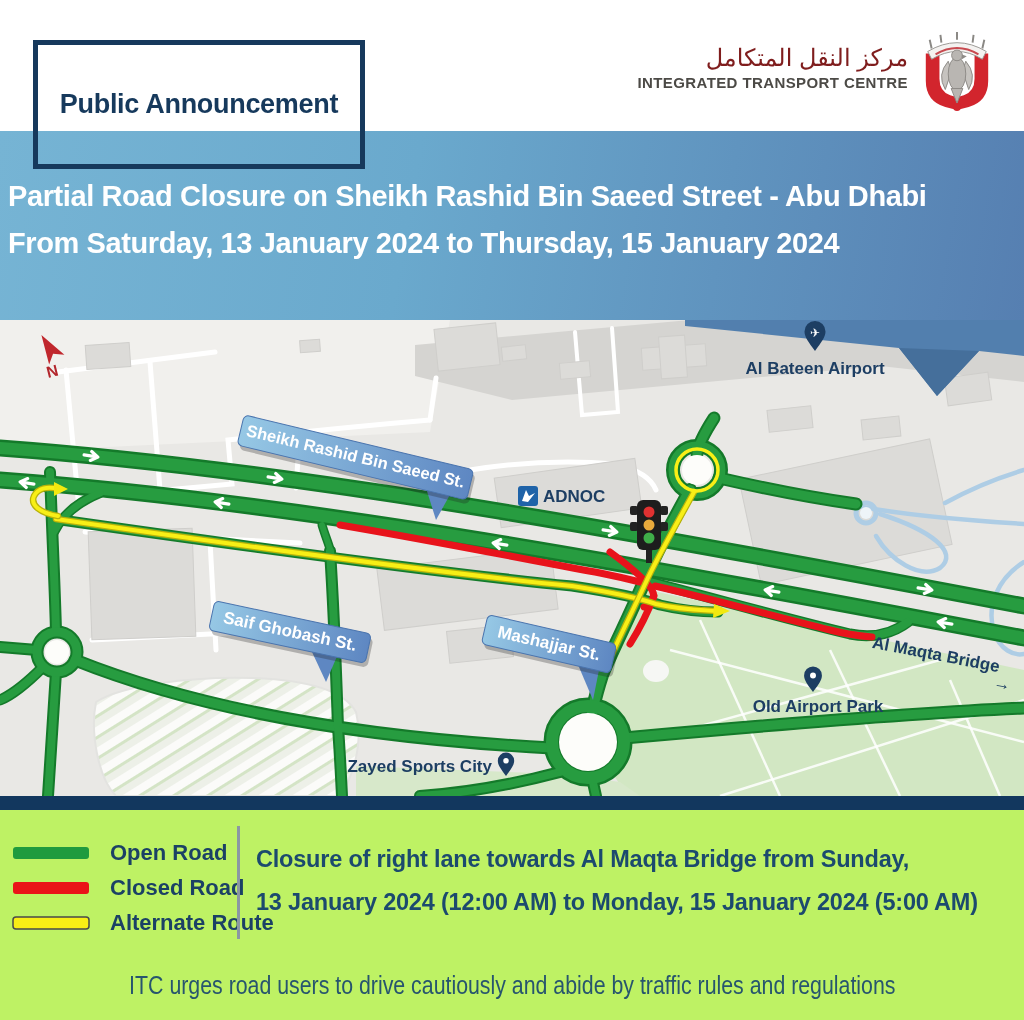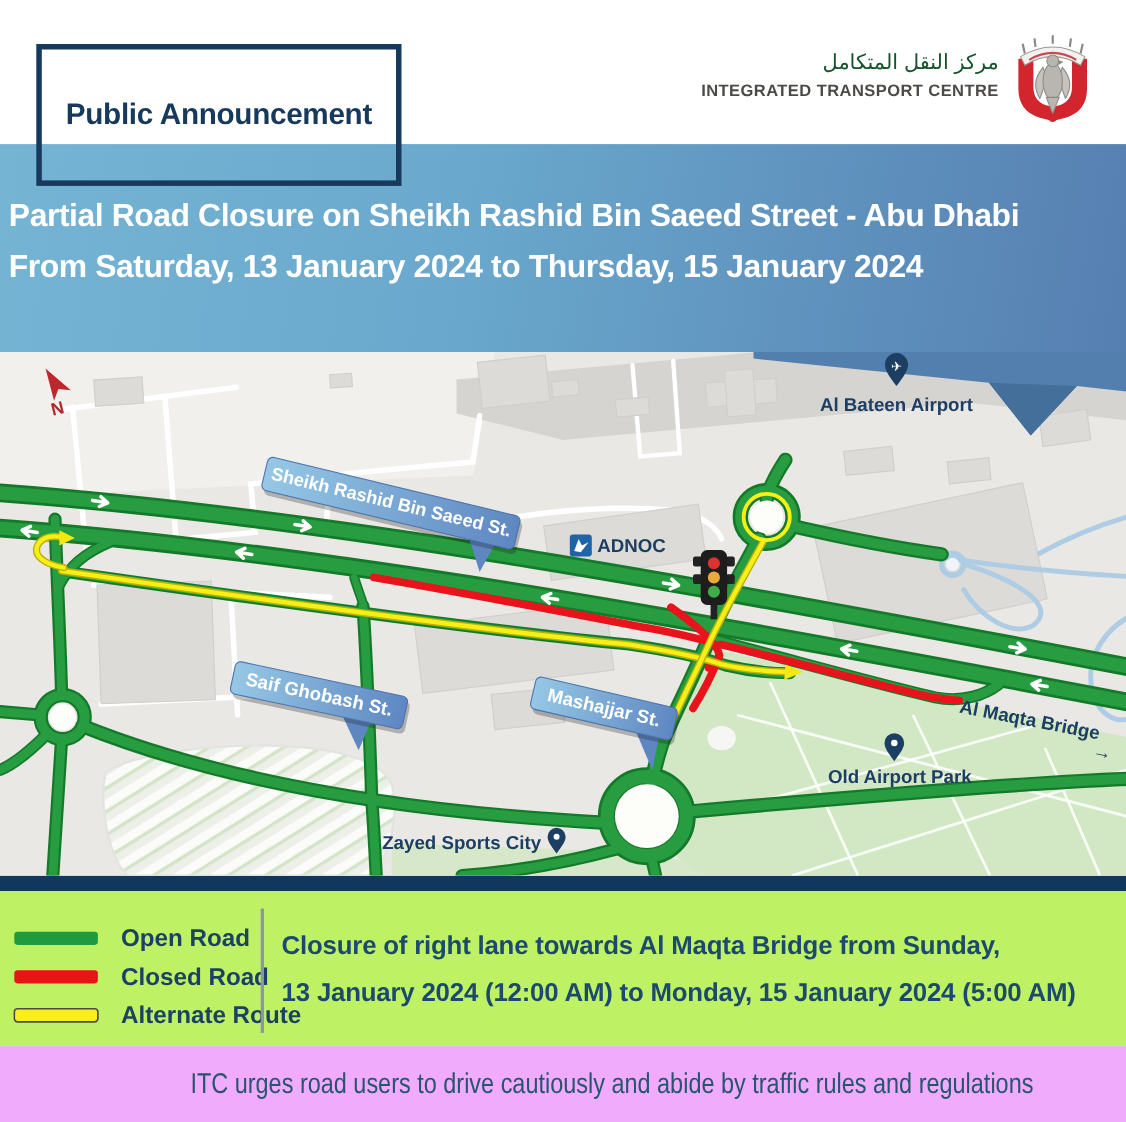--- a/index.html
+++ b/index.html
@@ -6,21 +6,21 @@
   *{box-sizing:border-box;}
   .page{position:relative;width:1024px;height:1020px;background:#fff;overflow:hidden;
         font-family:"Liberation Sans",sans-serif;}
   
   .hdr{position:relative;width:100%;height:131px;background:#ffffff;}
   .badge{position:absolute;left:33px;top:40px;width:332px;height:129px;border:5px solid #16395c;
          display:flex;align-items:center;justify-content:center;z-index:6;background:transparent;}
   .badge span{font-size:27px;font-weight:bold;color:#16395c;letter-spacing:-0.3px;}
   .logo{position:absolute;right:28px;top:28px;display:flex;align-items:flex-start;gap:10px;}
   .logo-text{text-align:right;margin-top:16px;}
-  .logo-text .ar{font-size:19px;color:#14532d;line-height:28px;}
+  .logo-text .ar{font-size:24px;color:#7f1d1d;line-height:28px;}
   .logo-text .en{font-size:15px;font-weight:bold;color:#4c4a46;letter-spacing:0.4px;margin-top:2px;}
   .emblem{width:78px;height:84px;}
   
   .banner{position:relative;width:100%;height:189px;
           background:linear-gradient(100deg,#76b4d4 0%,#6aa9cd 40%,#567fb1 100%);
           padding:42px 0 0 8px;}
   .banner div{color:#ffffff;font-size:29px;font-weight:bold;line-height:47px;letter-spacing:-0.4px;
               white-space:nowrap;}
   
   .map{position:relative;width:100%;height:476px;background:#e9e8e5;}
@@ -31,21 +31,21 @@
   .legend{position:relative;width:100%;height:141px;background:#bef264;}
   .lrow{position:absolute;left:12px;display:flex;align-items:center;gap:20px;height:22px;}
   .lrow.r1{top:32px;} .lrow.r2{top:67px;} .lrow.r3{top:102px;}
   .lrow .sw{width:78px;height:16px;flex:0 0 auto;}
   .lrow span{font-size:22px;font-weight:bold;color:#1b4165;white-space:nowrap;}
   .legend-divider{position:absolute;left:237px;top:16px;width:3px;height:113px;background:#8b97a3;}
   .legend-right{position:absolute;left:256px;top:28px;width:765px;}
   .legend-right div{font-size:23.5px;font-weight:bold;color:#1c4a6e;line-height:43px;
                     letter-spacing:-0.2px;white-space:nowrap;}
   
-  .ftr{width:100%;height:69px;background:#f0abfc;display:flex;align-items:center;justify-content:flex-end;}
+  .ftr{width:100%;height:69px;background:#bef264;display:flex;align-items:center;justify-content:center;}
   .ftr-text{display:inline-block;transform:scaleX(0.82);transform-origin:50% 50%;
             font-size:26px;color:#27556e;white-space:nowrap;}
   
   .rc{fill:none;stroke:#147a2a;stroke-linecap:round;stroke-linejoin:round;}
   .rf{fill:none;stroke:#279c40;stroke-linecap:round;stroke-linejoin:round;}
   .ws{fill:none;stroke:#ffffff;stroke-linecap:round;}
   .pkp{fill:none;stroke:#ffffff;stroke-width:2.5;opacity:.85;}
   .bld{fill:#dcdbd8;stroke:#cfcecb;stroke-width:1;}
   .blu{fill:none;stroke:#aecde5;stroke-width:4.5;stroke-linecap:round;}
   .red{fill:none;stroke:#e8131b;stroke-width:7;stroke-linecap:round;}

